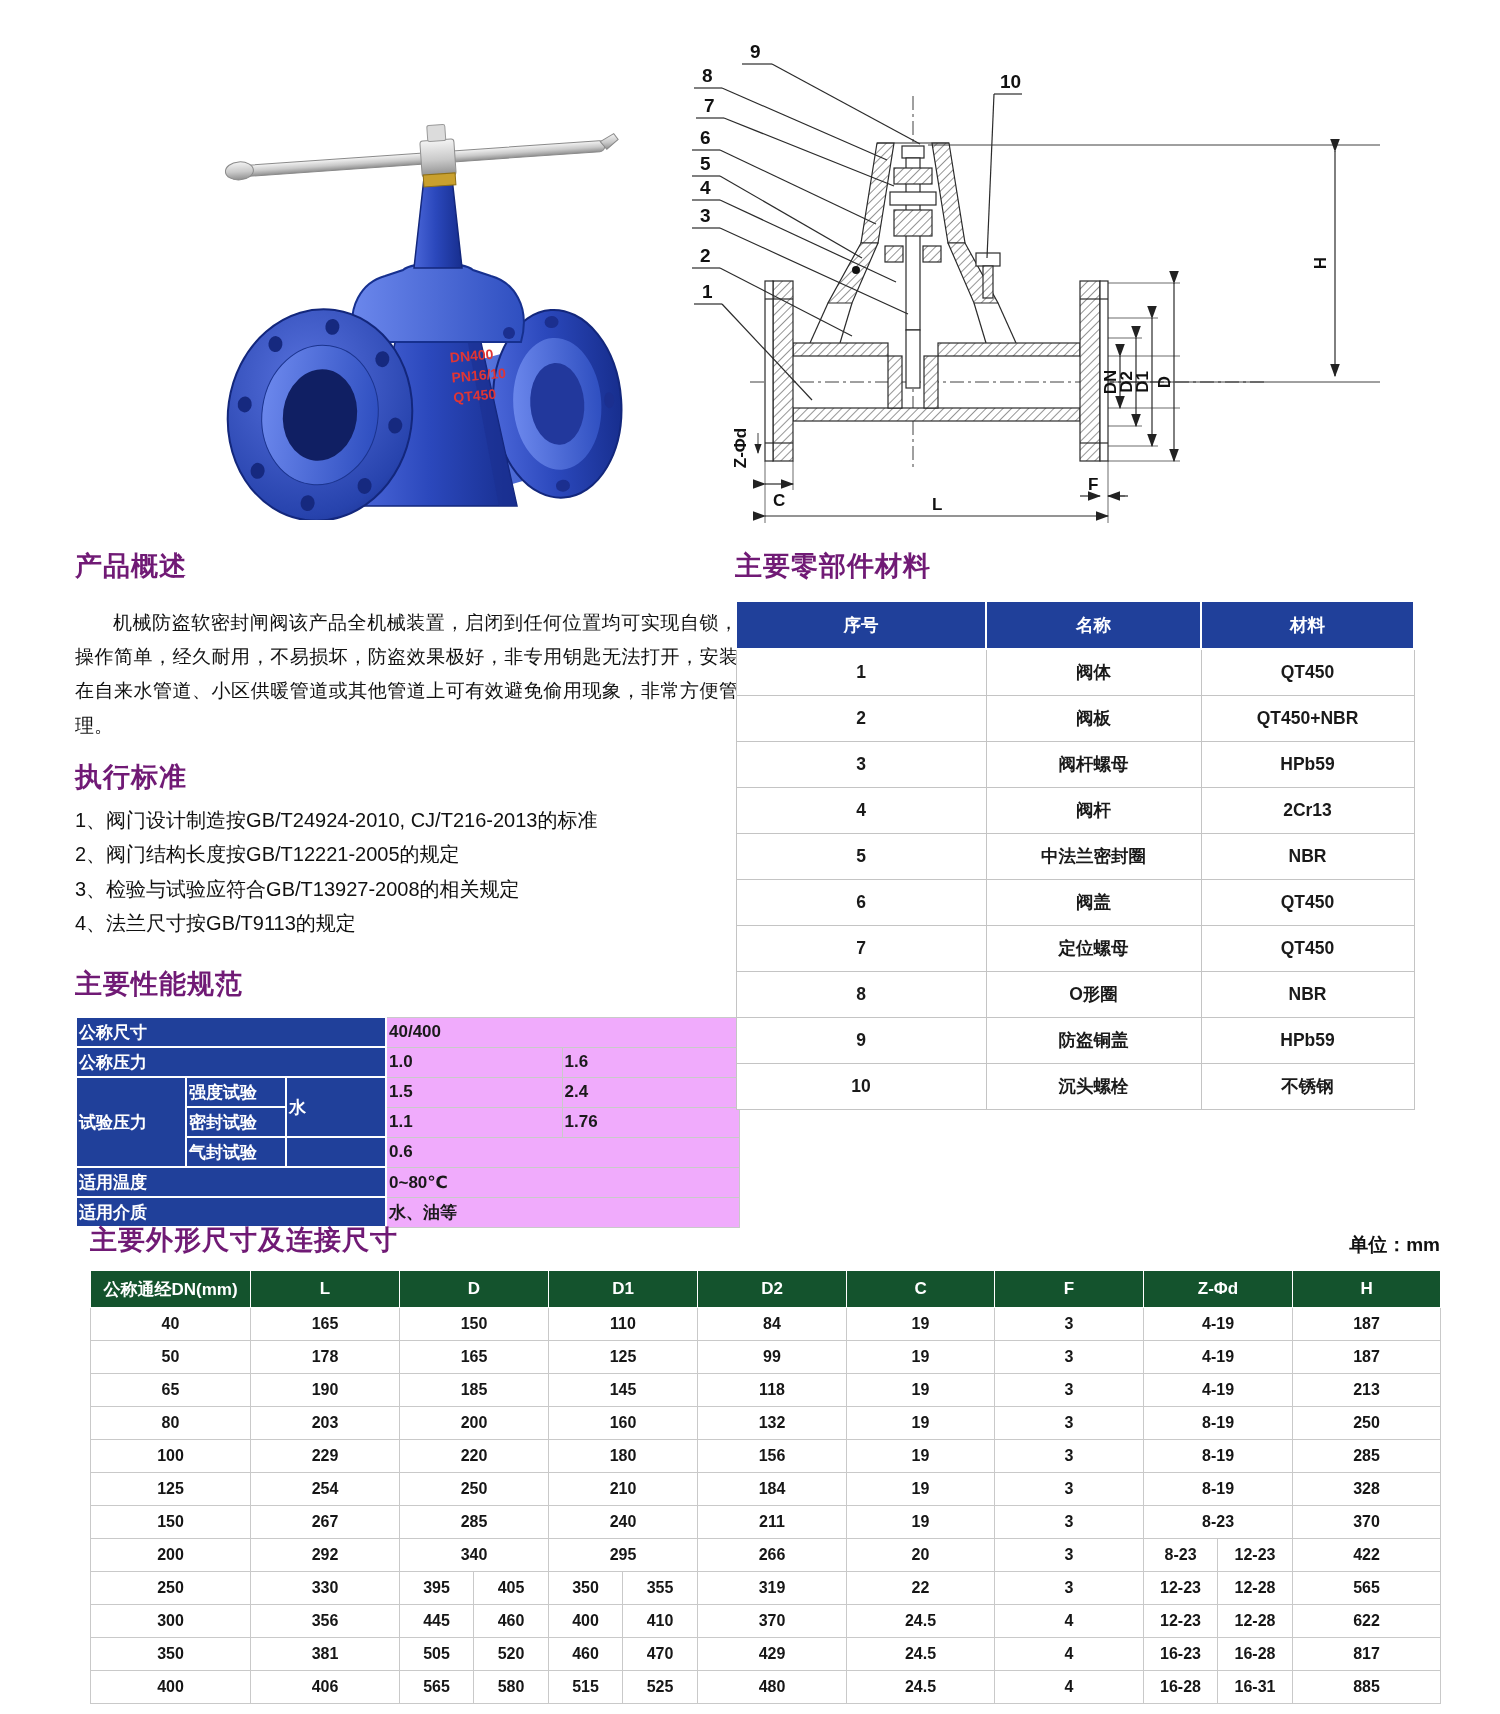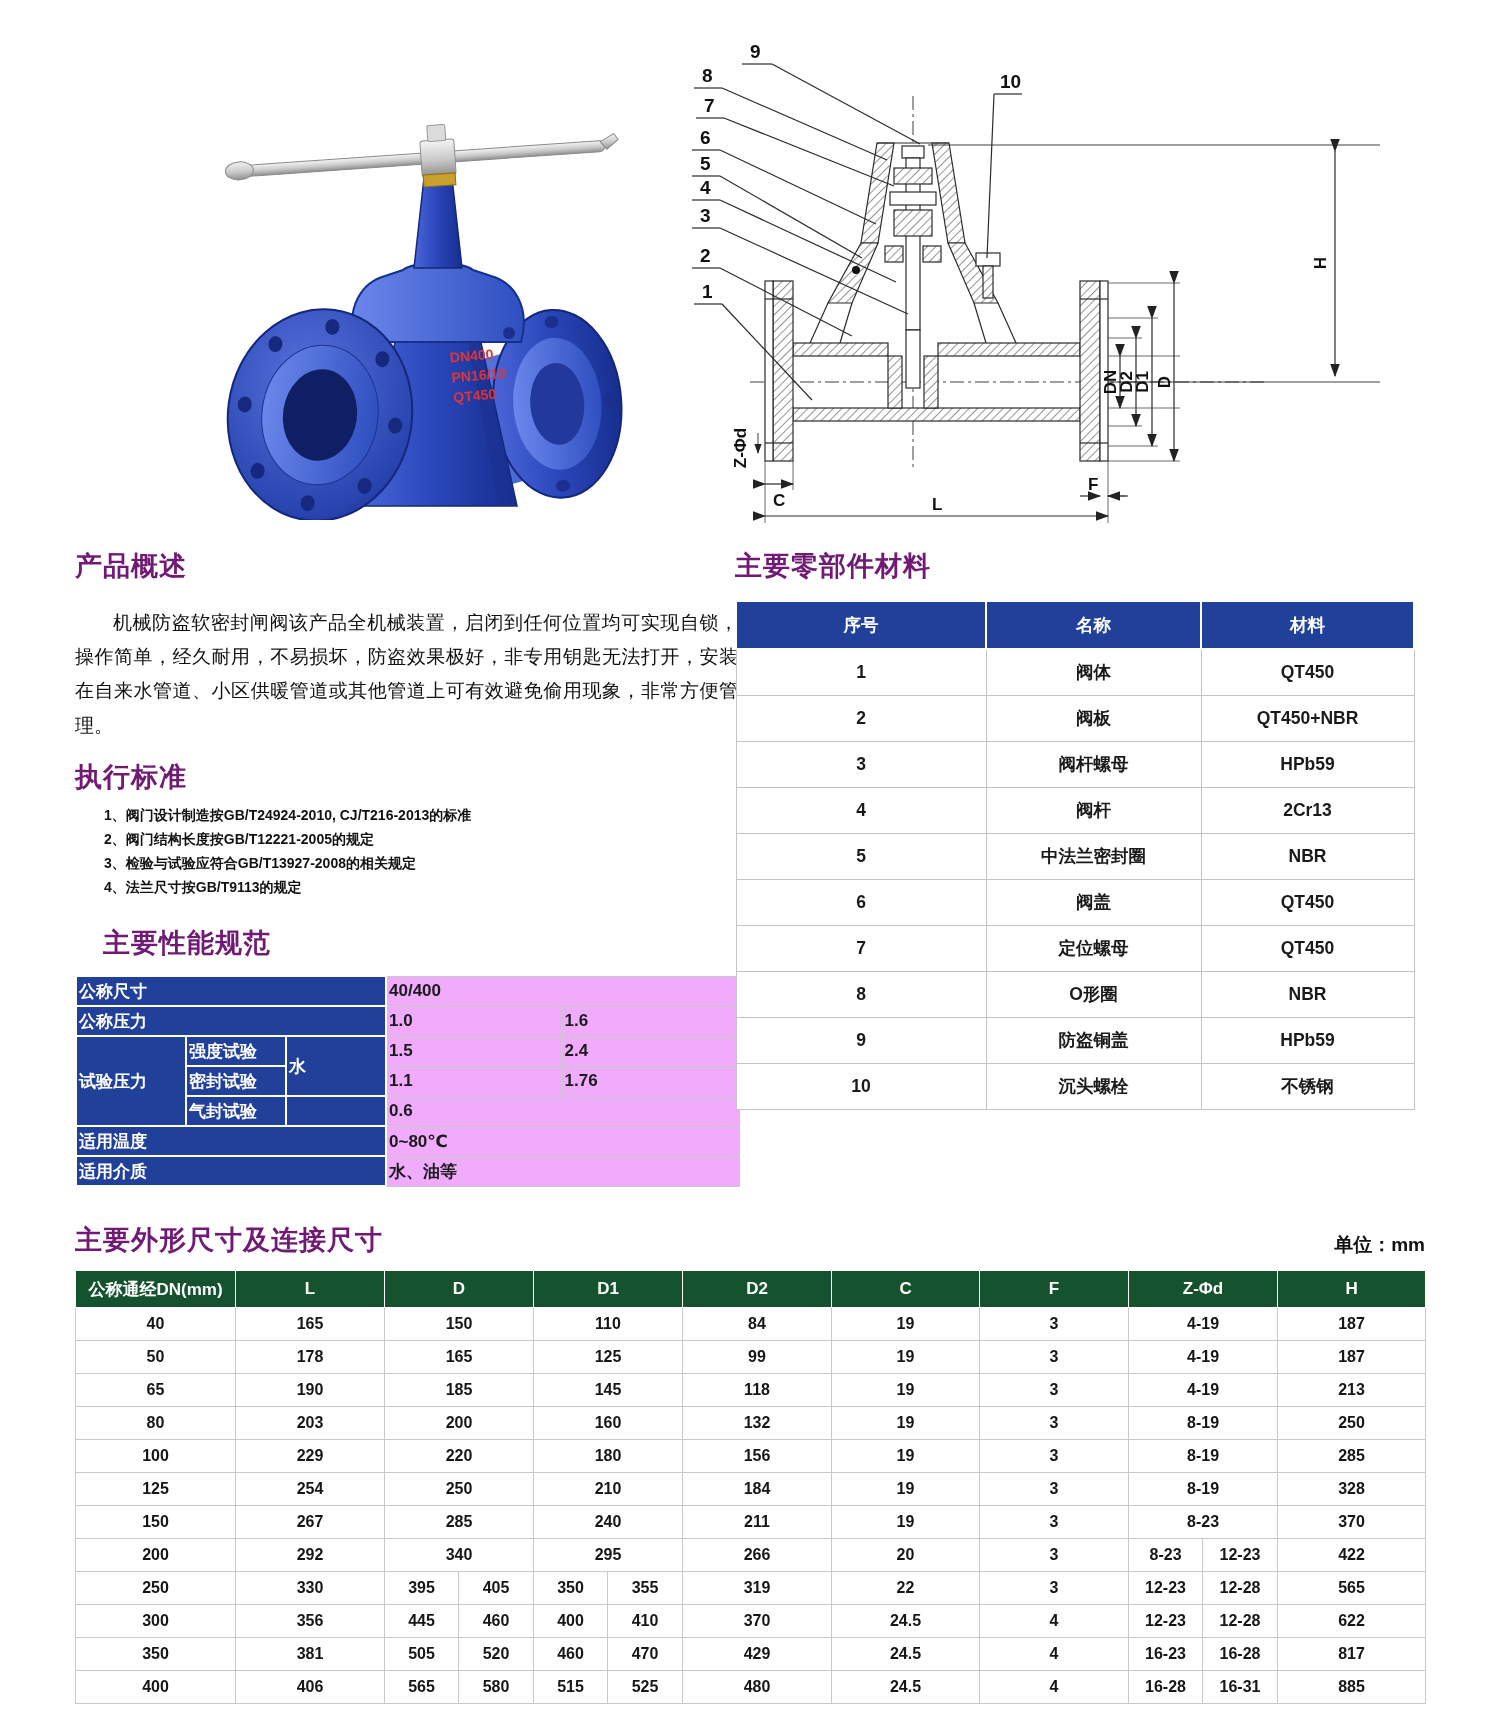--- a/index.html
+++ b/index.html
@@ -12,37 +12,37 @@
   
   .photo-wrap   { position:absolute; left:205px; top:40px;  width:420px; height:480px; }
   .diagram-wrap { position:absolute; left:680px; top:18px;  width:762px; height:522px; }
   .photo-wrap svg, .diagram-wrap svg { width:100%; height:100%; display:block; }
 
   
   .left-col { position:absolute; left:75px; top:548px; width:663px; }
   .left-col p.overview { margin-top:22px; font-size:19px; line-height:1.8; text-align:justify; text-indent:2em; font-weight:500; }
   .left-col h2.std-t  { margin-top:16px; }
   ul.std { list-style:none; margin-top:8px; }
-  ul.std li { font-size:14px; line-height:1.72; font-weight:700;margin-left:29px; }
-  .left-col h2.perf-t { margin-top:26px;margin-left:28px; }
+  ul.std li { font-size:20px; line-height:1.72; font-weight:400; }
+  .left-col h2.perf-t { margin-top:26px; }
 
   table.perf { border-collapse:collapse; width:663px; margin-top:14px; table-layout:fixed; }
   table.perf td { vertical-align:middle; height:30px; font-size:17px; font-weight:600; padding:0 2px; }
   table.perf td.hdr { background:#20409a; color:#fff; border:2px solid #fff; }
   table.perf td.val { background:#f0abfc; color:#1a1a1a; border:1px solid #c9c9c9; }
 
   
   .right-col { position:absolute; left:735px; top:548px; width:678px; }
   table.mat { border-collapse:collapse; width:678px; margin-top:16px; table-layout:fixed; }
   table.mat td { text-align:center; vertical-align:middle; font-size:17.5px; font-weight:600; }
   table.mat tr.h td { background:#20409a; color:#fff; height:48px; border:2px solid #fff; }
   table.mat tr.d td { background:#fff; color:#1a1a1a; height:46px; border:1px solid #c4c4c4; }
 
   
-  .bottom { position:absolute; left:75px; top:1222px; width:1350px; }
+  .bottom { position:absolute; left:90px; top:1222px; width:1350px; }
   .bottom-head { display:flex; justify-content:space-between; align-items:flex-end; }
   .unit { font-size:19px; font-weight:700; }
   table.dims { border-collapse:collapse; width:1350px; margin-top:12px; table-layout:fixed; }
   table.dims td { text-align:center; vertical-align:middle; font-size:16px; font-weight:600; }
   table.dims tr.h td { background:#14532d; color:#fff; height:37px; border:1.5px solid #fff; font-size:17px; }
   table.dims tr.d td { background:#fff; color:#161616; height:33px; border:1px solid #c9c9c9; }
 
   
   text.callout { font:600 19px "Liberation Sans",sans-serif; fill:#111; }
   text.dim     { font:600 17px "Liberation Sans",sans-serif; fill:#111; }

